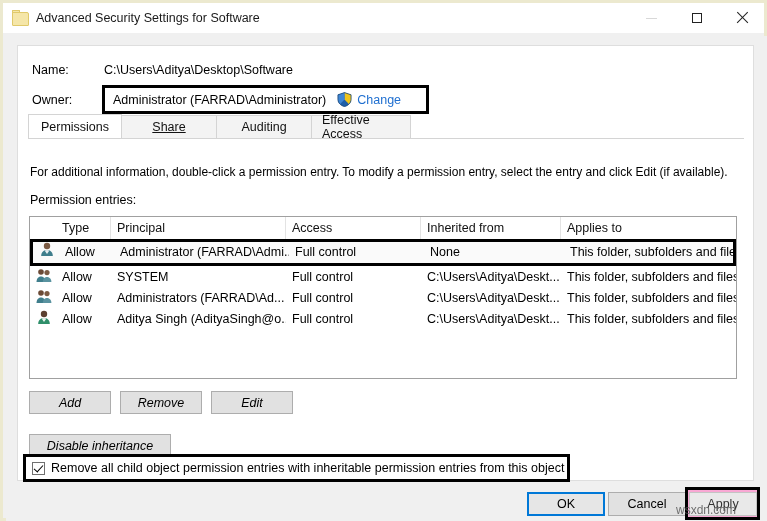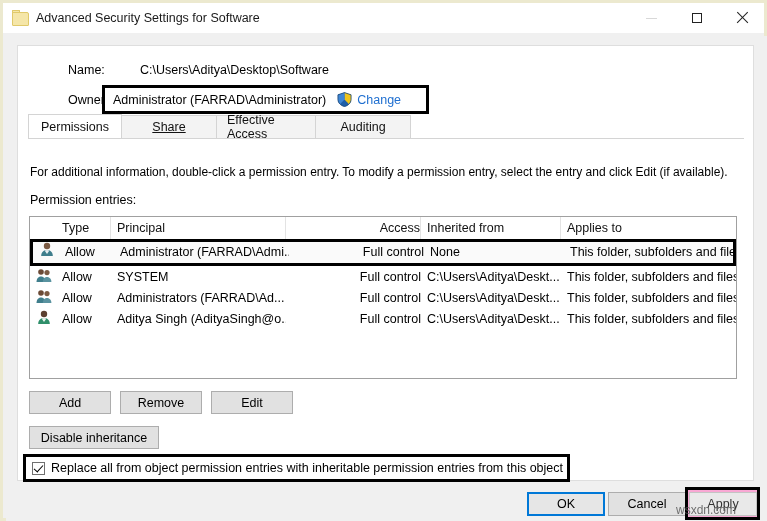--- a/index.html
+++ b/index.html
@@ -123,21 +123,20 @@
     border: 1px solid #dedede;
     box-sizing: border-box;
   }
 
   
   .field-row {
     position: absolute;
     display: flex;
     align-items: flex-end;
     font-size: 12.5px;
-    margin-left: 36px;
   }
   .field-label {
     width: 72px;
     flex: none;
     color: #000;
   }
   .row-name { left: 14px; top: 17px; }
   .row-owner { left: 14px; top: 47px; }
 
   .owner-box {
@@ -246,21 +245,21 @@
     padding-left: 6px;
     border-right: 1px solid #e3e3e3;
     height: 22px;
     line-height: 22px;
     overflow: hidden;
     white-space: nowrap;
   }
   .c-icon { width: 26px; flex: none; border-right: none; }
   .c-type { width: 55px; flex: none; }
   .c-principal { width: 175px; flex: none; }
-  .c-access { width: 135px; flex: none; text-align: right; }
+  .c-access { width: 135px; flex: none; }
   .c-inherited { width: 140px; flex: none; }
   .c-applies { width: 175px; flex: none; border-right: none; }
 
   .list-row {
     display: flex;
     height: 21px;
     align-items: center;
     font-size: 12.5px;
     position: relative;
   }
@@ -288,25 +287,26 @@
     background: #e1e1e1;
     border: 1px solid #adadad;
     font-size: 12.5px;
     font-family: "Liberation Sans", sans-serif;
     color: #000;
     display: flex;
     align-items: center;
     justify-content: center;
     height: 23px;
     cursor: default;
+    font-style: italic;
   }
   .btn-add { left: 11px; top: 345px; width: 82px; }
   .btn-remove { left: 102px; top: 345px; width: 82px; }
   .btn-edit { left: 193px; top: 345px; width: 82px; }
-  .btn-disable { left: 11px; top: 380px; width: 130px; }
+  .btn-disable { left: 11px; top: 388px; width: 142px; }
 
   
   .checkbox-frame {
     position: absolute;
     left: 5px;
     top: 408px;
     width: 547px;
     height: 28px;
     border: 3px solid #000;
     box-sizing: border-box;
@@ -445,25 +445,25 @@
         <div class="change-link">Change</div>
       </div>
 
       <div class="tabstrip">
         <div class="tab tab-permissions active">
             <span>Permissions</span>
           </div>
         <div class="tab tab-share">
             <span>Share</span>
           </div>
+        <div class="tab tab-auditing">
+            <span>Auditing</span>
+          </div>
         <div class="tab tab-effective">
             <span>Effective Access</span>
-          </div>
-        <div class="tab tab-auditing">
-            <span>Auditing</span>
           </div>
       </div>
 
       <div class="info-text">For additional information, double-click a permission entry. To modify a permission entry, select the entry and click Edit (if available).</div>
       <div class="entries-label">Permission entries:</div>
 
       <div class="listbox">
         <div class="list-header">
           <div class="hcell c-icon"></div>
           <div class="hcell c-type">Type</div>
@@ -536,21 +536,21 @@
         </div>
       </div>
 
       <div class="btn btn-add">Add</div>
       <div class="btn btn-remove">Remove</div>
       <div class="btn btn-edit">Edit</div>
       <div class="btn btn-disable">Disable inheritance</div>
 
       <div class="checkbox-frame">
         <div class="checkbox checked"></div>
-        <div class="checkbox-label">Replace all from object permission entries with inheritable permission entries from this object</div>
+        <div class="checkbox-label">Remove all child object permission entries with inheritable permission entries from this object</div>
       </div>
 
     </div>
   </div>
 
   <div class="footer-btn btn-ok">OK</div>
   <div class="footer-btn btn-cancel">Cancel</div>
   <div class="apply-frame">
     <div class="btn-apply">Apply</div>
   </div>

